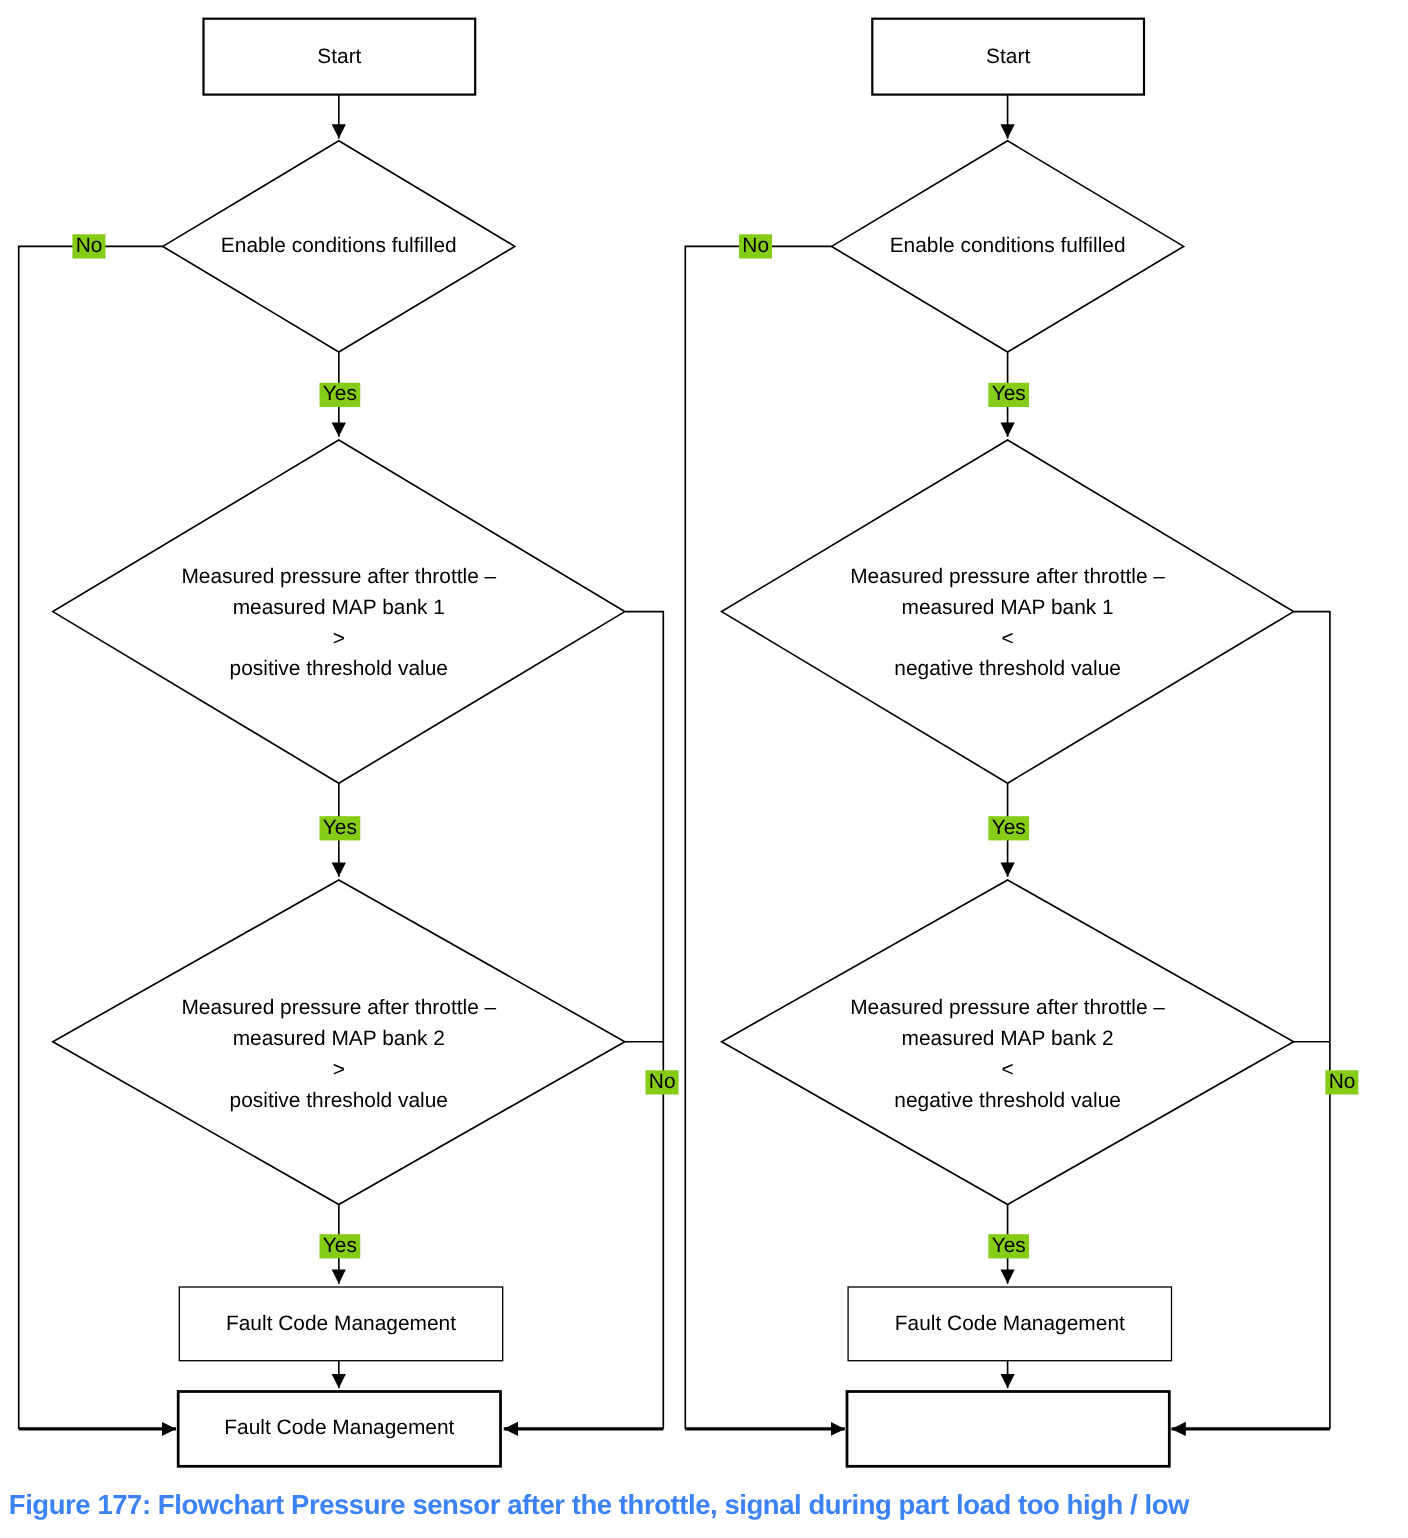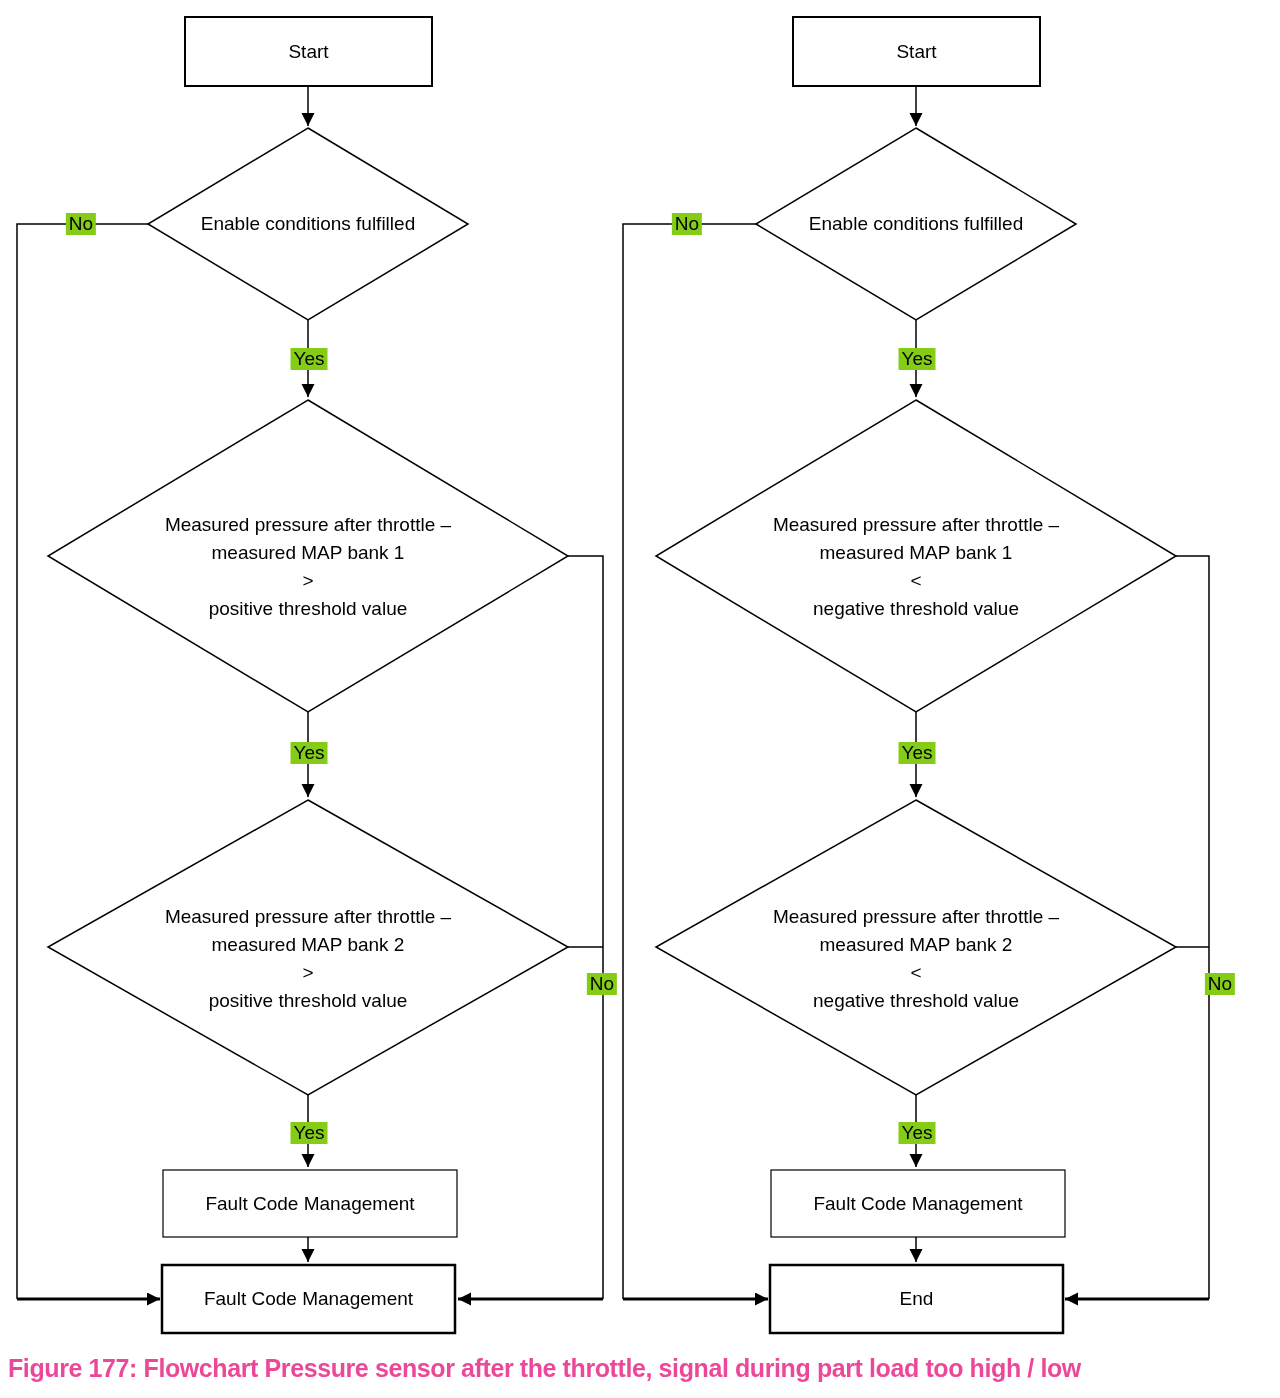--- a/index.html
+++ b/index.html
@@ -49,21 +49,21 @@
   }
   #caption {
     position: absolute;
     left: 8px;
     top: 1354px;
     width: 1268px;
     font-size: 25px;
     font-weight: bold;
     letter-spacing: -0.4px;
     white-space: nowrap;
-    color: #ec4899;
+    color: #3b82f6;
   }
   svg .ln {
     stroke: #000000;
     stroke-width: 1.5;
     fill: none;
   }
   svg .ln-thick {
     stroke: #000000;
     stroke-width: 3;
     fill: none;
@@ -161,21 +161,20 @@
 &lt;
 negative threshold value</div>
 
   <div class="node-text diamond-text pad-down" style="left:656px; top:800px; width:520px; height:295px;">Measured pressure after throttle –
 measured MAP bank 2
 &lt;
 negative threshold value</div>
 
   <div class="node-text" style="left:771px; top:1170px; width:294px; height:67px;">Fault Code Management</div>
 
-  <div class="node-text" style="left:770px; top:1265px; width:293px; height:68px;">End</div>
 
   <span class="edge-label" style="left:687px; top:224px;">No</span>
   <span class="edge-label" style="left:917px; top:359px;">Yes</span>
   <span class="edge-label" style="left:917px; top:753px;">Yes</span>
   <span class="edge-label" style="left:1220px; top:984px;">No</span>
   <span class="edge-label" style="left:917px; top:1133px;">Yes</span>
 
   <div id="caption">Figure 177: Flowchart Pressure sensor after the throttle, signal during part load too high / low</div>
 
 </div>

